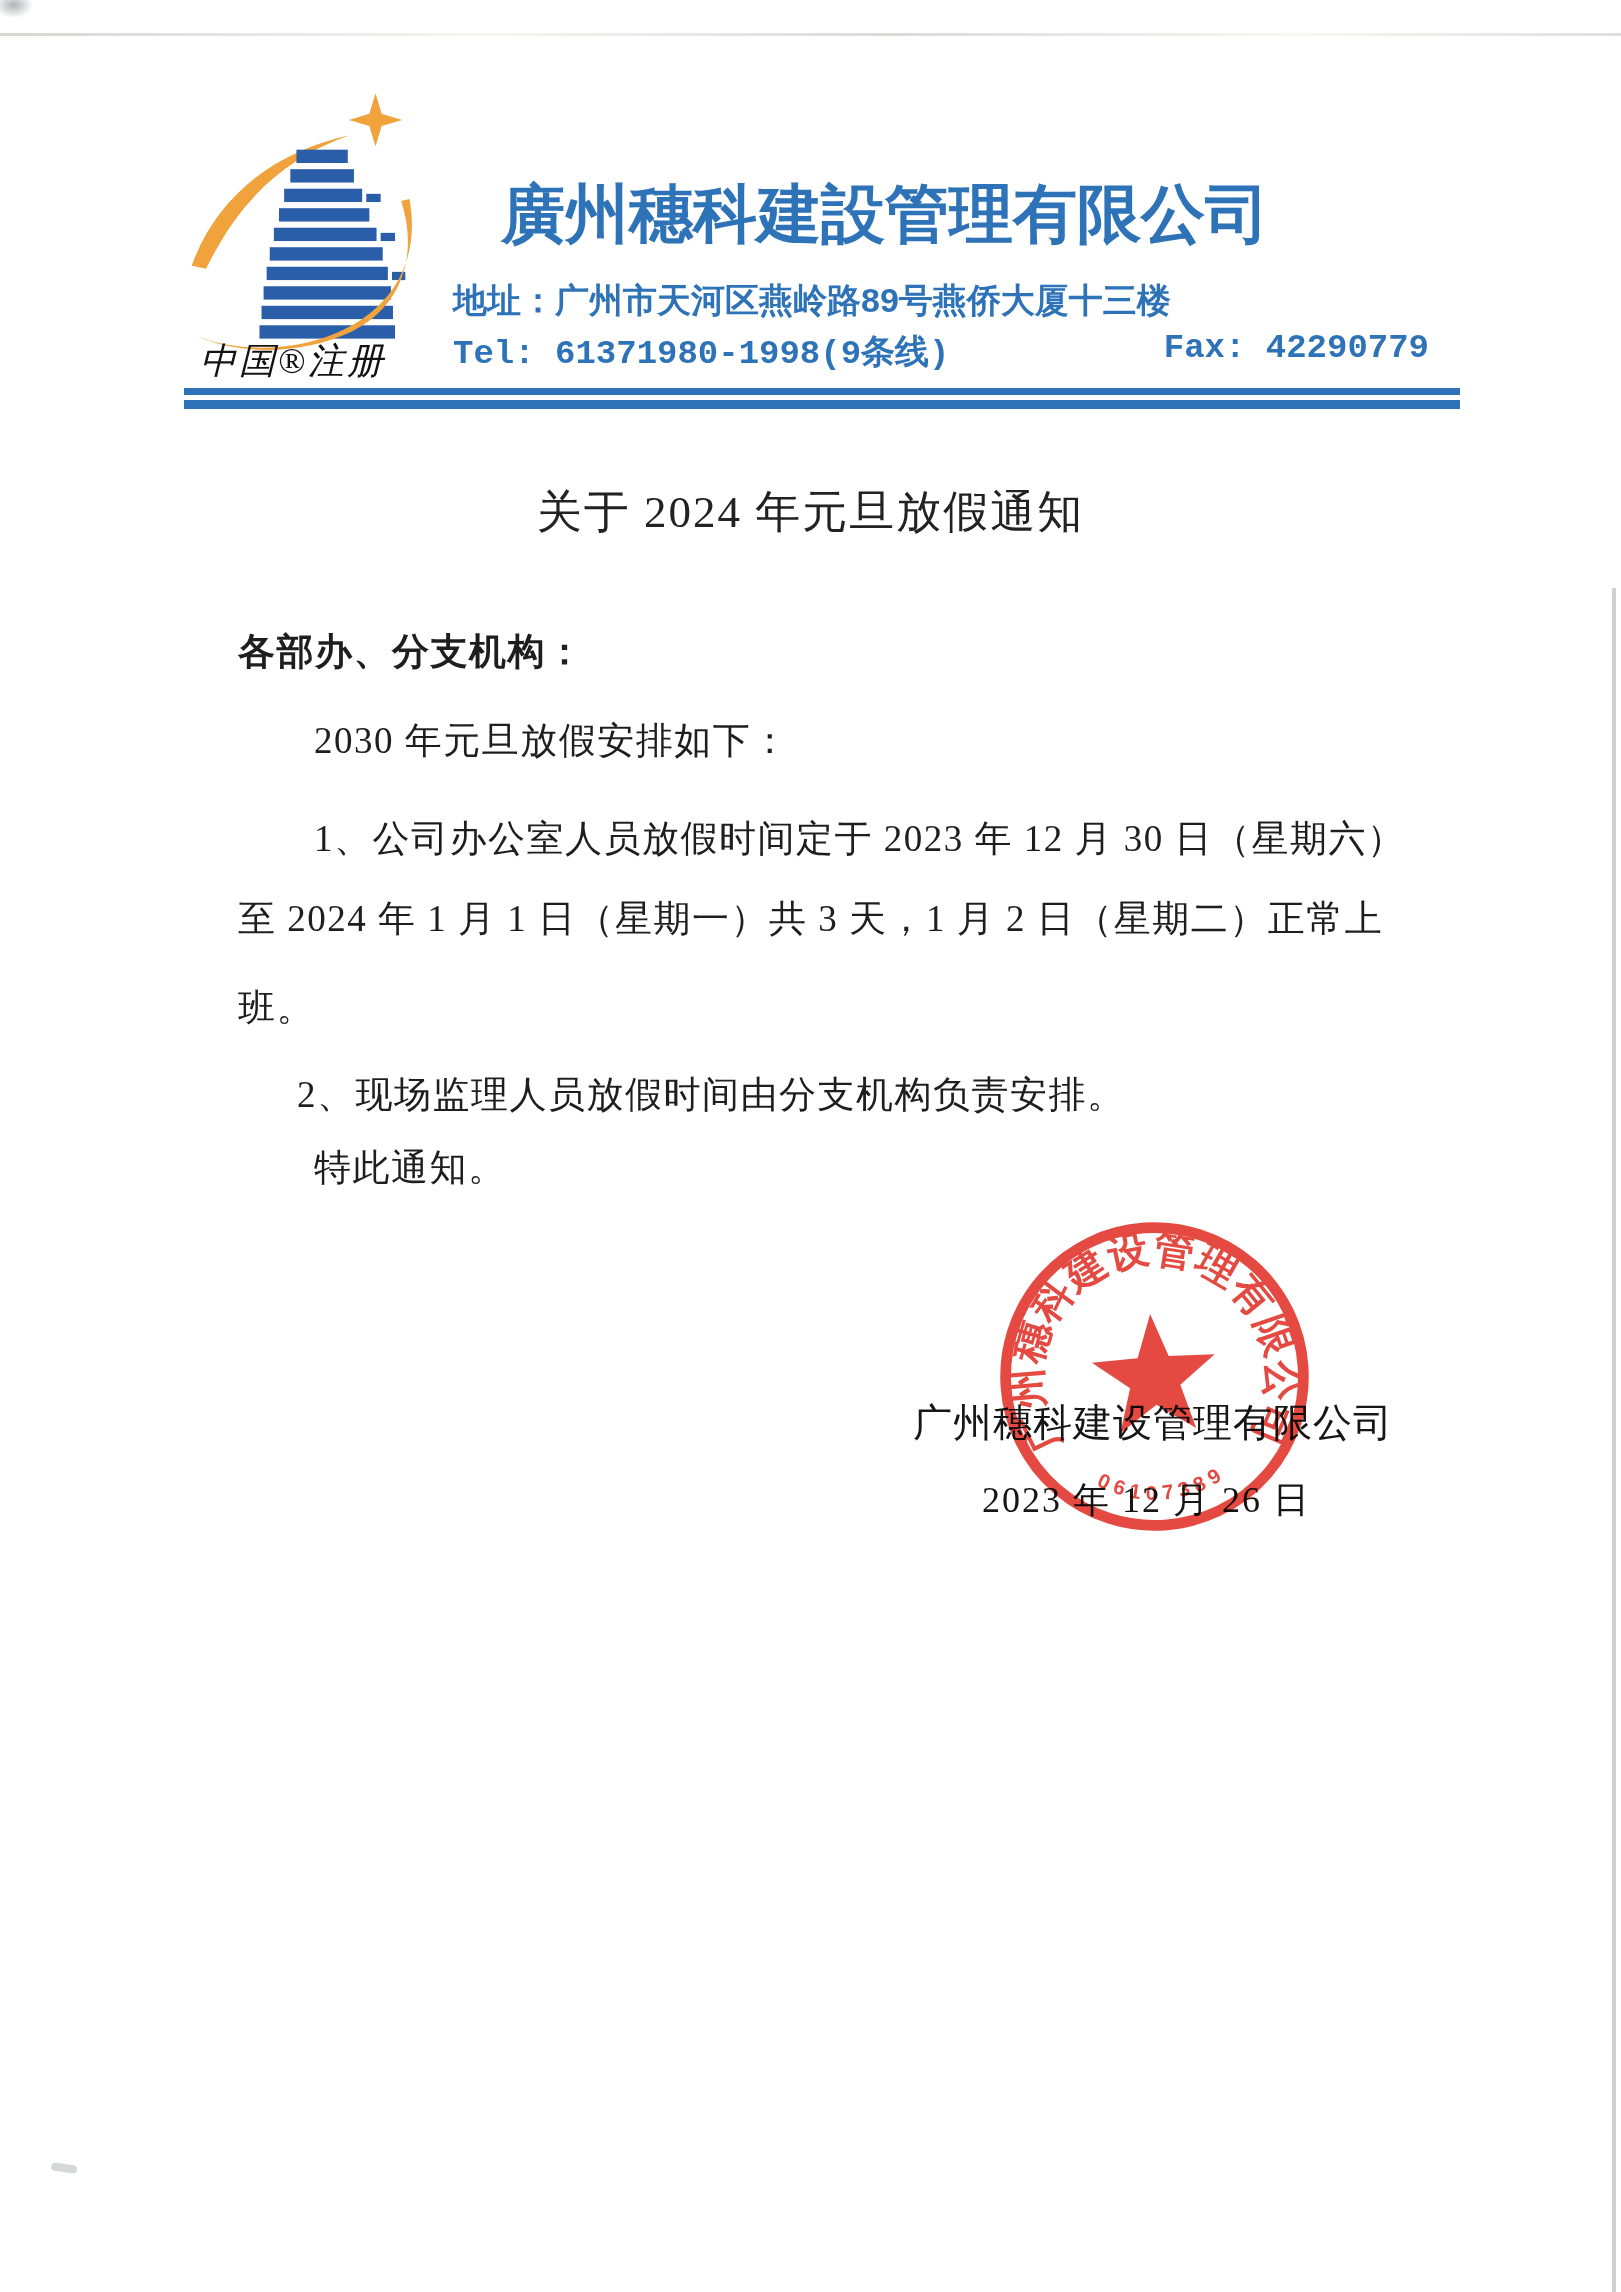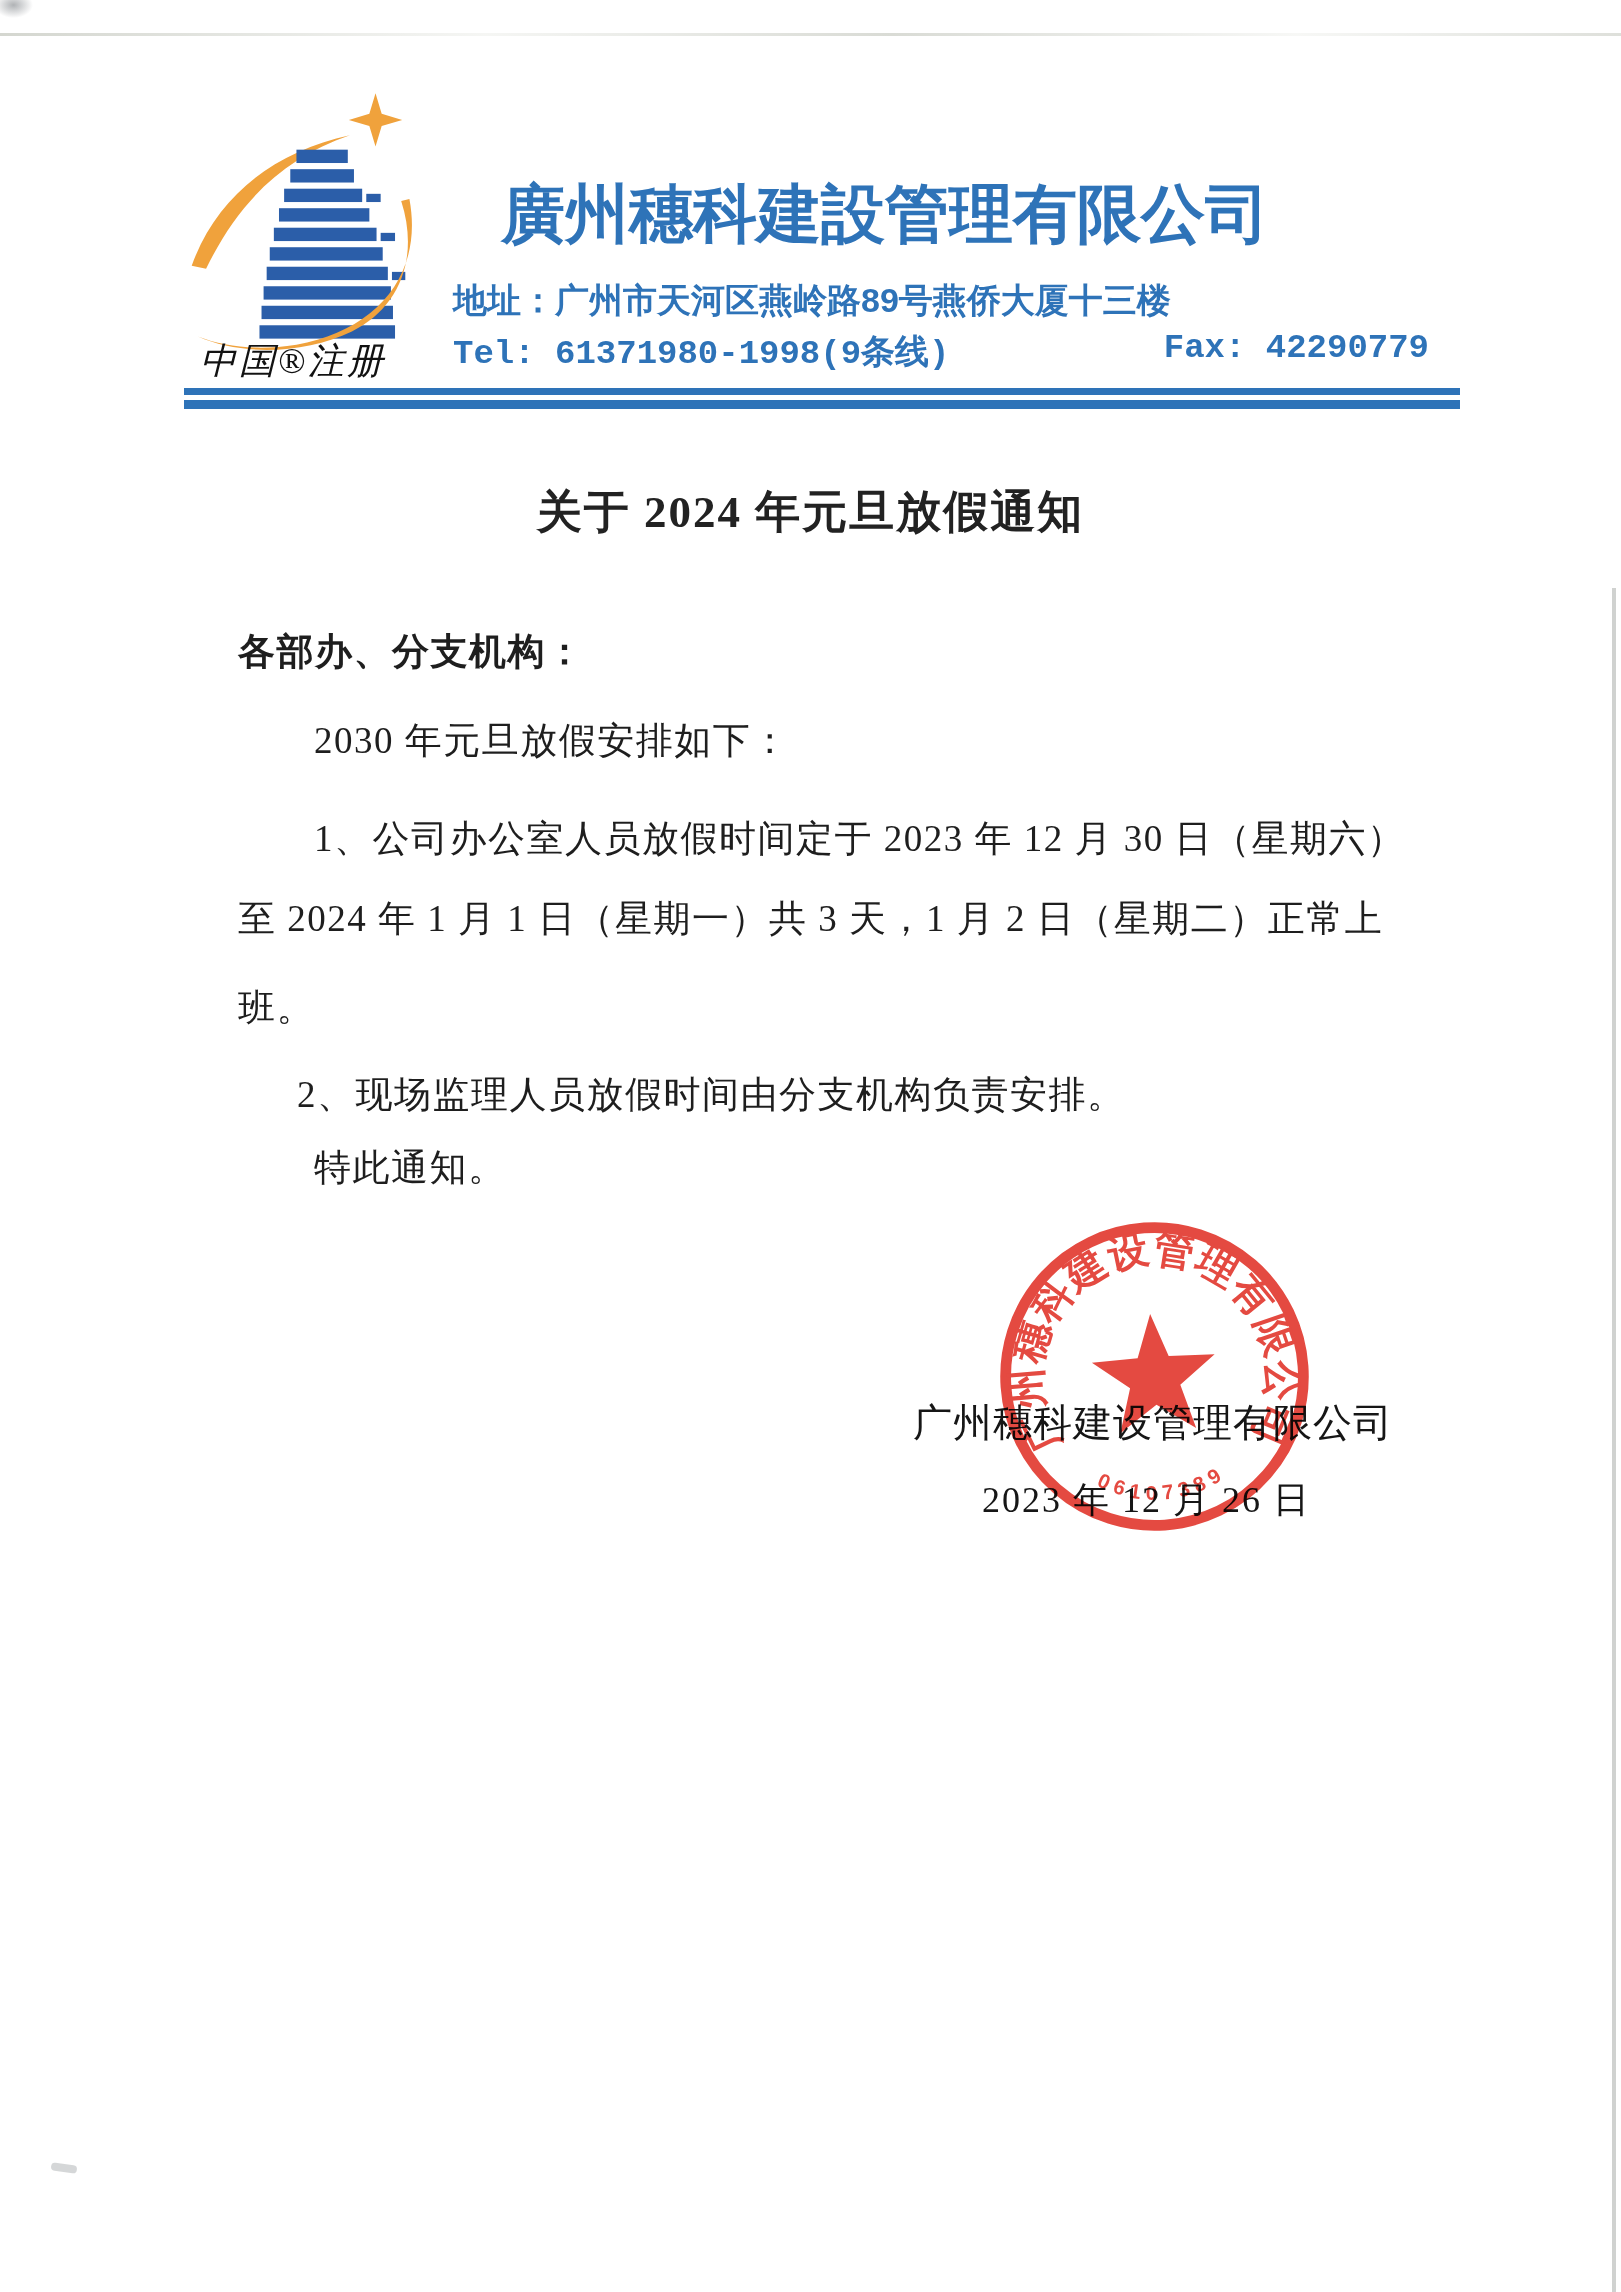--- a/index.html
+++ b/index.html
@@ -48,21 +48,21 @@
     display:flex;justify-content:space-between;
     font-family:"Liberation Mono","DejaVu Sans Mono",monospace;
     font-weight:bold;font-size:34px;color:var(--accent);white-space:nowrap;gap:32px;
   }
   .header-rule{position:absolute;left:184px;top:388px;width:1276px;}
   .header-rule .bar-top{height:6.9px;background:var(--accent);}
   .header-rule .bar-bottom{height:8.8px;background:var(--accent);margin-top:4.9px;}
   
   .doc-title{
     position:absolute;left:0;top:482px;width:1621px;text-align:center;
-    font-size:45px;font-weight:bold;color:#222;letter-spacing:2px;
+    font-size:45px;font-weight:normal;color:#222;letter-spacing:2px;
   }
   .bline{position:absolute;font-size:37px;letter-spacing:1.5px;white-space:nowrap;color:var(--ink);}
   .b1{left:238px;top:627px;font-weight:bold;}
   .b2{left:314px;top:716px;}
   .b3{left:314px;top:806px;margin-top:8px;}
   .b4{left:238px;top:894px;}
   .b5{left:238px;top:983px;}
   .b6{left:297px;top:1070px;}
   .b7{left:314px;top:1143px;text-align:center;}
   .signature{position:absolute;left:913px;top:1396px;font-size:39px;letter-spacing:1px;white-space:nowrap;color:#161616;}

